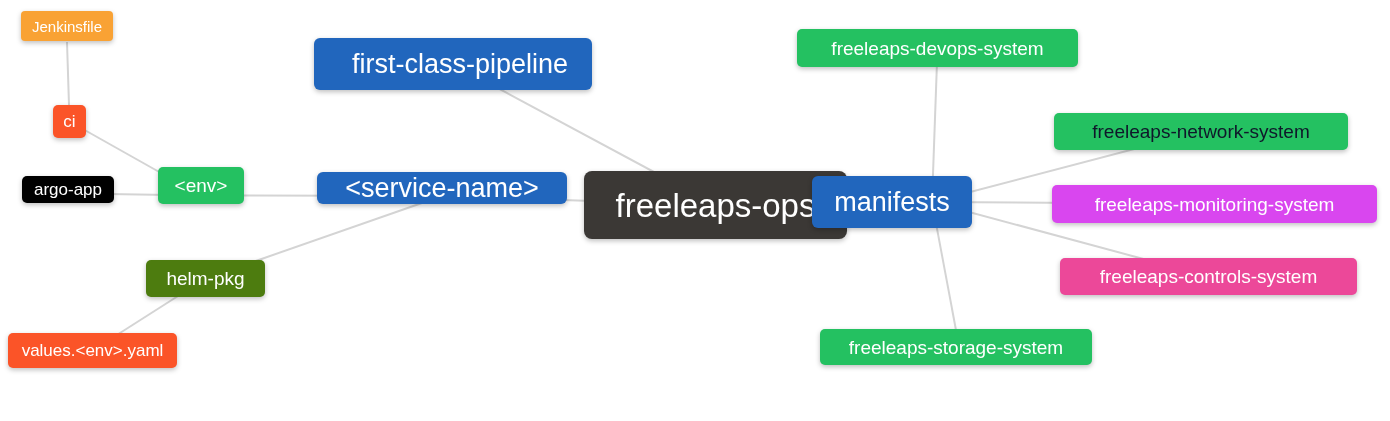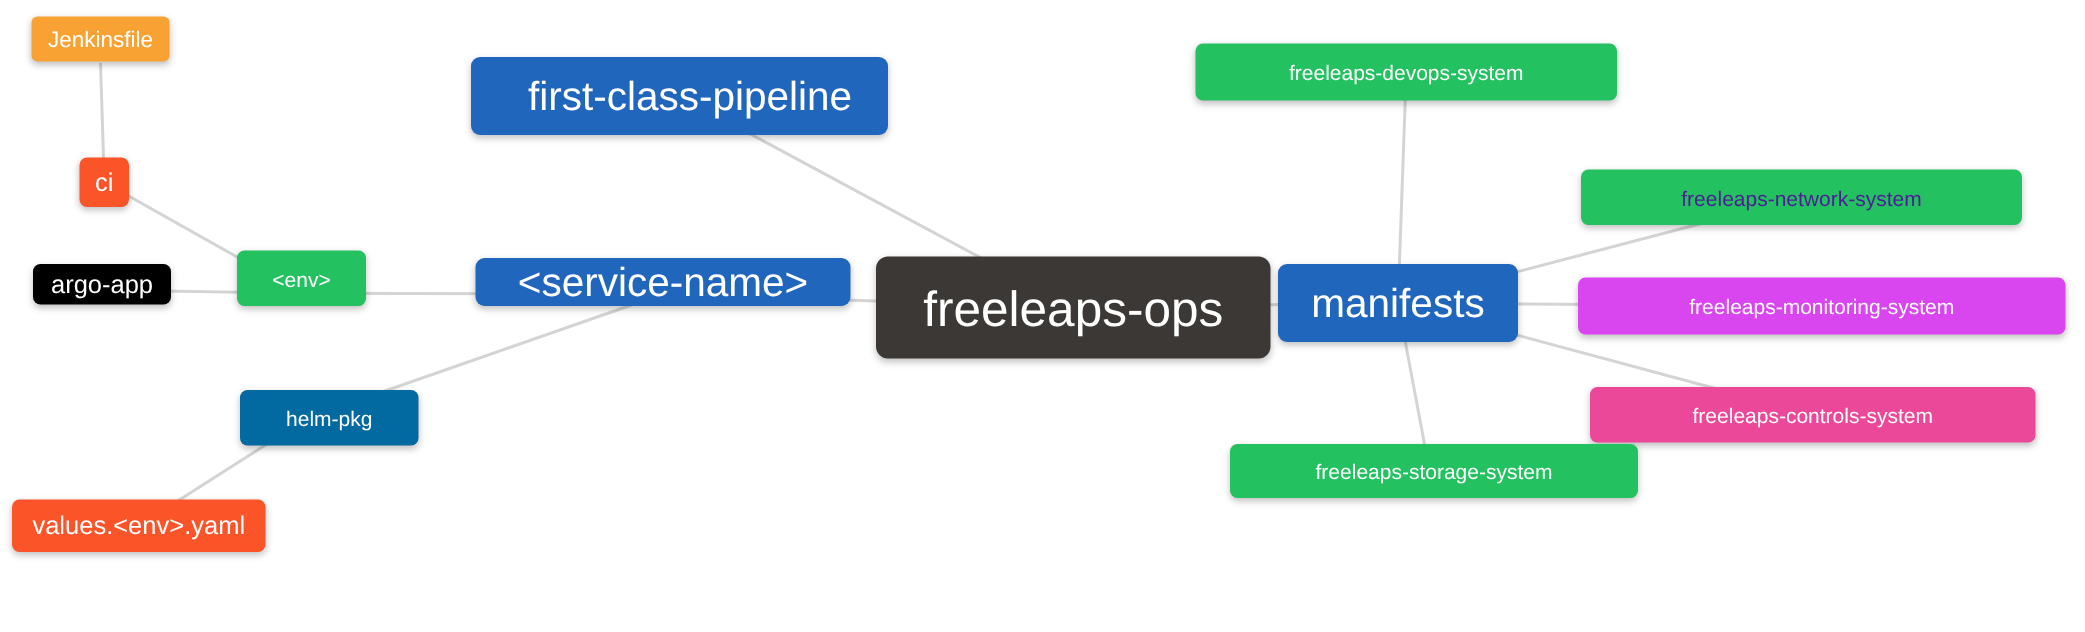--- a/index.html
+++ b/index.html
@@ -33,21 +33,21 @@
     padding: 0 10px;
     color: #ffffff;
     white-space: nowrap;
     box-shadow: 0 2px 5px rgba(0,0,0,0.25);
     cursor: pointer;
     line-height: 1;
   }
   .node .node-label { pointer-events: none; }
   .d0 { font-size: 33px; border-radius: 8px; }
   .d1 { font-size: 27px; border-radius: 6px; }
-  .d2 { font-size: 14px; border-radius: 5px; }
+  .d2 { font-size: 19px; border-radius: 5px; }
   .d3 { font-size: 17px; border-radius: 5px; }
   .d4 { font-size: 15px; border-radius: 4px; }
 </style>
 </head>
 <body>
 
 <div class="canvas">
   <svg class="edges-layer" viewBox="0 0 1390 421" xmlns="http://www.w3.org/2000/svg">
       <line x1="67" y1="42" x2="69.5" y2="121.5" stroke="#d4d4d4" stroke-width="2"></line>
       <line x1="69.5" y1="121.5" x2="201" y2="195.5" stroke="#d4d4d4" stroke-width="2"></line>
@@ -67,42 +67,42 @@
   <div>
       <div class="node d0" style="left: 584px; top: 171px; min-width: 263px; height: 68px; background: rgb(59, 56, 53); color: rgb(255, 255, 255);">
         <span class="node-label">freeleaps-ops</span>
       </div>
       <div class="node d1" style="left: 314px; top: 38px; min-width: 278px; height: 52px; background: rgb(33, 102, 189); color: rgb(255, 255, 255); padding-left: 24px;">
         <span class="node-label">first-class-pipeline</span>
       </div>
       <div class="node d1" style="left: 317px; top: 172px; min-width: 250px; height: 32px; background: rgb(33, 102, 189); color: rgb(255, 255, 255);">
         <span class="node-label">&lt;service-name&gt;</span>
       </div>
-      <div class="node d1" style="left: 852px; top: 176px; min-width: 160px; height: 52px; background: rgb(33, 102, 189); color: rgb(255, 255, 255);">
+      <div class="node d1" style="left: 812px; top: 176px; min-width: 160px; height: 52px; background: rgb(33, 102, 189); color: rgb(255, 255, 255);">
         <span class="node-label">manifests</span>
       </div>
       <div class="node d2" style="left: 158px; top: 167px; min-width: 86px; height: 37px; background: rgb(36, 193, 97); color: rgb(255, 255, 255);">
         <span class="node-label">&lt;env&gt;</span>
       </div>
-      <div class="node d2" style="left: 160px; top: 260px; min-width: 119px; height: 37px; background: #0369a1; color: rgb(255, 255, 255);">
+      <div class="node d2" style="left: 146px; top: 260px; min-width: 119px; height: 37px; background: #4d7c0f; color: rgb(255, 255, 255);">
         <span class="node-label">helm-pkg</span>
       </div>
       <div class="node d2" style="left: 797px; top: 29px; min-width: 281px; height: 38px; background: rgb(36, 193, 97); color: rgb(255, 255, 255);">
         <span class="node-label">freeleaps-devops-system</span>
       </div>
-      <div class="node d2" style="left: 1054px; top: 113px; min-width: 294px; height: 37px; background: rgb(36, 193, 97); color: #4c1d95;">
+      <div class="node d2" style="left: 1054px; top: 113px; min-width: 294px; height: 37px; background: rgb(36, 193, 97); color: #0f172a;">
         <span class="node-label">freeleaps-network-system</span>
       </div>
       <div class="node d2" style="left: 1052px; top: 185px; min-width: 325px; height: 38px; background: #d946ef; color: rgb(255, 255, 255);">
         <span class="node-label">freeleaps-monitoring-system</span>
       </div>
       <div class="node d2" style="left: 1060px; top: 258px; min-width: 297px; height: 37px; background: #ec4899; color: rgb(255, 255, 255);">
         <span class="node-label">freeleaps-controls-system</span>
       </div>
-      <div class="node d2" style="left: 820px; top: 296px; min-width: 272px; height: 36px; background: rgb(36, 193, 97); color: rgb(255, 255, 255);">
+      <div class="node d2" style="left: 820px; top: 329px; min-width: 272px; height: 36px; background: rgb(36, 193, 97); color: rgb(255, 255, 255);">
         <span class="node-label">freeleaps-storage-system</span>
       </div>
       <div class="node d3" style="left: 53px; top: 105px; min-width: 33px; height: 33px; background: rgb(251, 84, 40); color: rgb(255, 255, 255);">
         <span class="node-label">ci</span>
       </div>
       <div class="node d3" style="left: 22px; top: 176px; min-width: 92px; height: 27px; background: #000000; color: rgb(255, 255, 255);">
         <span class="node-label">argo-app</span>
       </div>
       <div class="node d3" style="left: 8px; top: 333px; min-width: 169px; height: 35px; background: rgb(251, 84, 40); color: rgb(255, 255, 255);">
         <span class="node-label">values.&lt;env&gt;.yaml</span>

